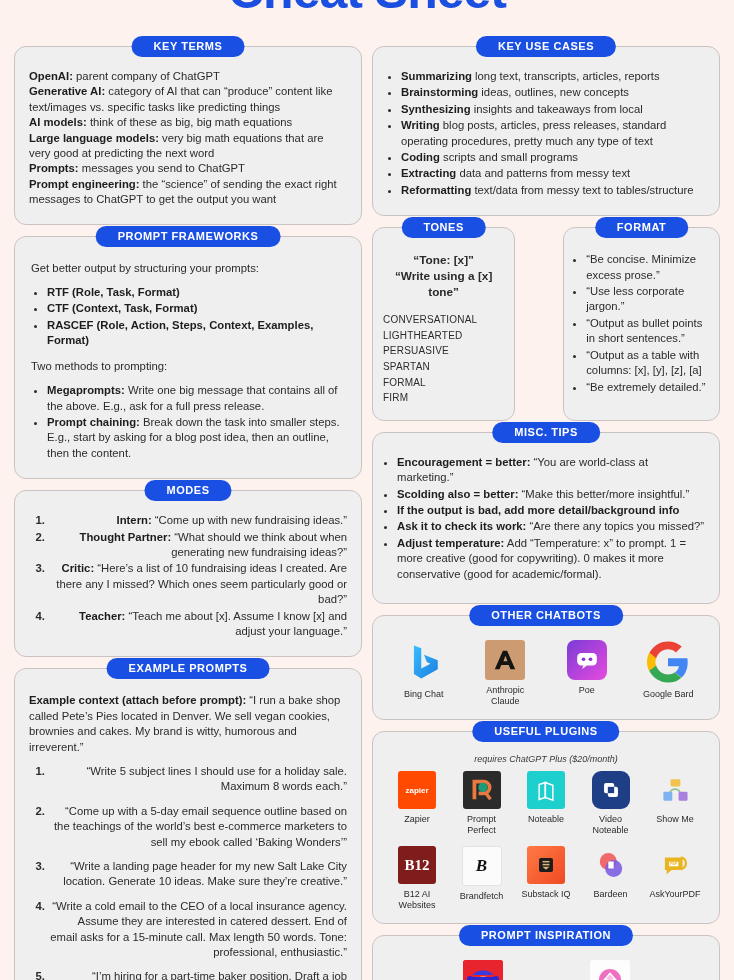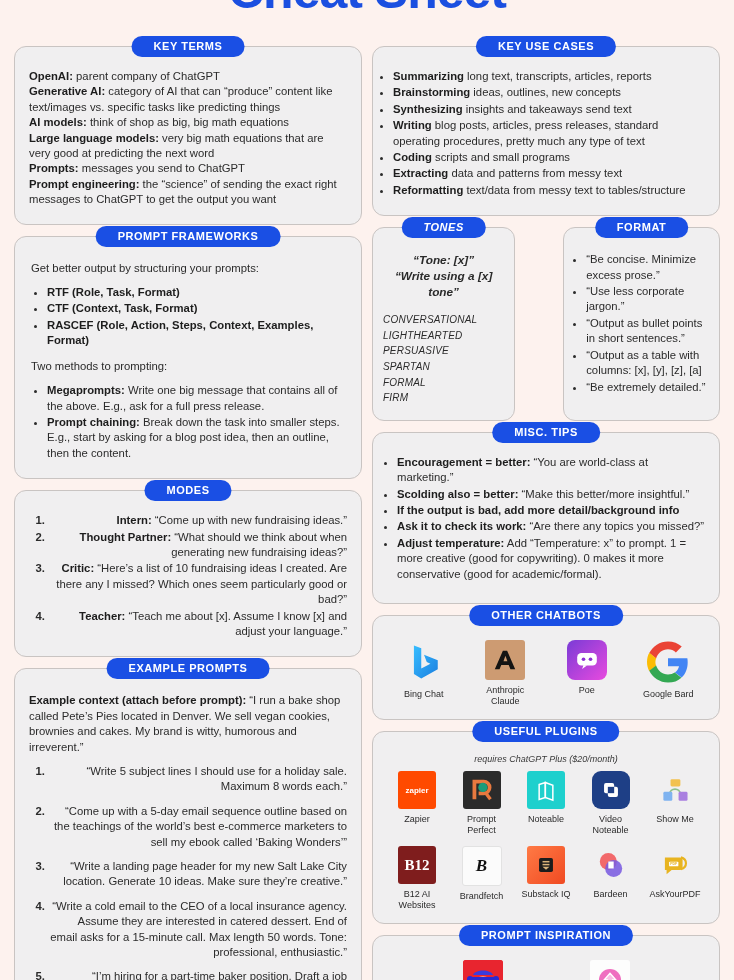--- a/index.html
+++ b/index.html
@@ -79,21 +79,21 @@
 
   <div class="title">Cheat Sheet</div>
 
   <div class="col col-left">
 
     <div class="card" style="padding-bottom:16px;">
       <div class="pill">KEY TERMS</div>
       <div class="body">
         <div><b>OpenAI:</b><span> parent company of ChatGPT</span></div>
         <div><b>Generative AI:</b><span> category of AI that can “produce” content like text/images vs. specific tasks like predicting things</span></div>
-        <div><b>AI models:</b><span> think of shop as big, big math equations</span></div>
+        <div><b>AI models:</b><span> think of these as big, big math equations</span></div>
         <div><b>Large language models:</b><span> very big math equations that are very good at predicting the next word</span></div>
         <div><b>Prompts:</b><span> messages you send to ChatGPT</span></div>
         <div><b>Prompt engineering:</b><span> the “science” of sending the exact right messages to ChatGPT to get the output you want</span></div>
       </div>
     </div>
 
     <div class="card" style="padding:24px 16px 16px 16px;">
       <div class="pill">PROMPT FRAMEWORKS</div>
       <p class="para">Get better output by structuring your prompts:</p>
       <ul class="bul">
@@ -129,35 +129,35 @@
         <li>“Write a cold email to the CEO of a local insurance agency. Assume they are interested in catered dessert. End of email asks for a 15-minute call. Max length 50 words. Tone: professional, enthusiastic.”</li>
         <li>“I’m hiring for a part-time baker position. Draft a job description using what you know about my business.”</li>
 
       </ol>
     </div>
 
   </div>
 
   <div class="col col-right">
 
-    <div class="card" style="padding:22px 12px 16px 4px;">
+    <div class="card" style="padding:22px 12px 16px 12px;">
       <div class="pill">KEY USE CASES</div>
       <ul class="bul">
         <li><b>Summarizing</b><span> long text, transcripts, articles, reports</span></li>
         <li><b>Brainstorming</b><span> ideas, outlines, new concepts</span></li>
-        <li><b>Synthesizing</b><span> insights and takeaways send text</span></li>
+        <li><b>Synthesizing</b><span> insights and takeaways from local</span></li>
         <li><b>Writing</b><span> blog posts, articles, press releases, standard operating procedures, pretty much any type of text</span></li>
         <li><b>Coding</b><span> scripts and small programs</span></li>
         <li><b>Extracting</b><span> data and patterns from messy text</span></li>
         <li><b>Reformatting</b><span> text/data from messy text to tables/structure</span></li>
       </ul>
     </div>
 
     <div class="row2">
-      <div class="card" style="width:160px;padding:24px 10px 14px 10px;font-style:italic;">
+      <div class="card" style="width:160px;padding:24px 10px 14px 10px;">
         <div class="pill">TONES</div>
         <div class="tone-head">
           <div>“Tone: [x]”</div>
           <div>“Write using a [x] tone”</div>
         </div>
         <div class="tone-list">
           <div>CONVERSATIONAL</div>
           <div>LIGHTHEARTED</div>
           <div>PERSUASIVE</div>
           <div>SPARTAN</div>

